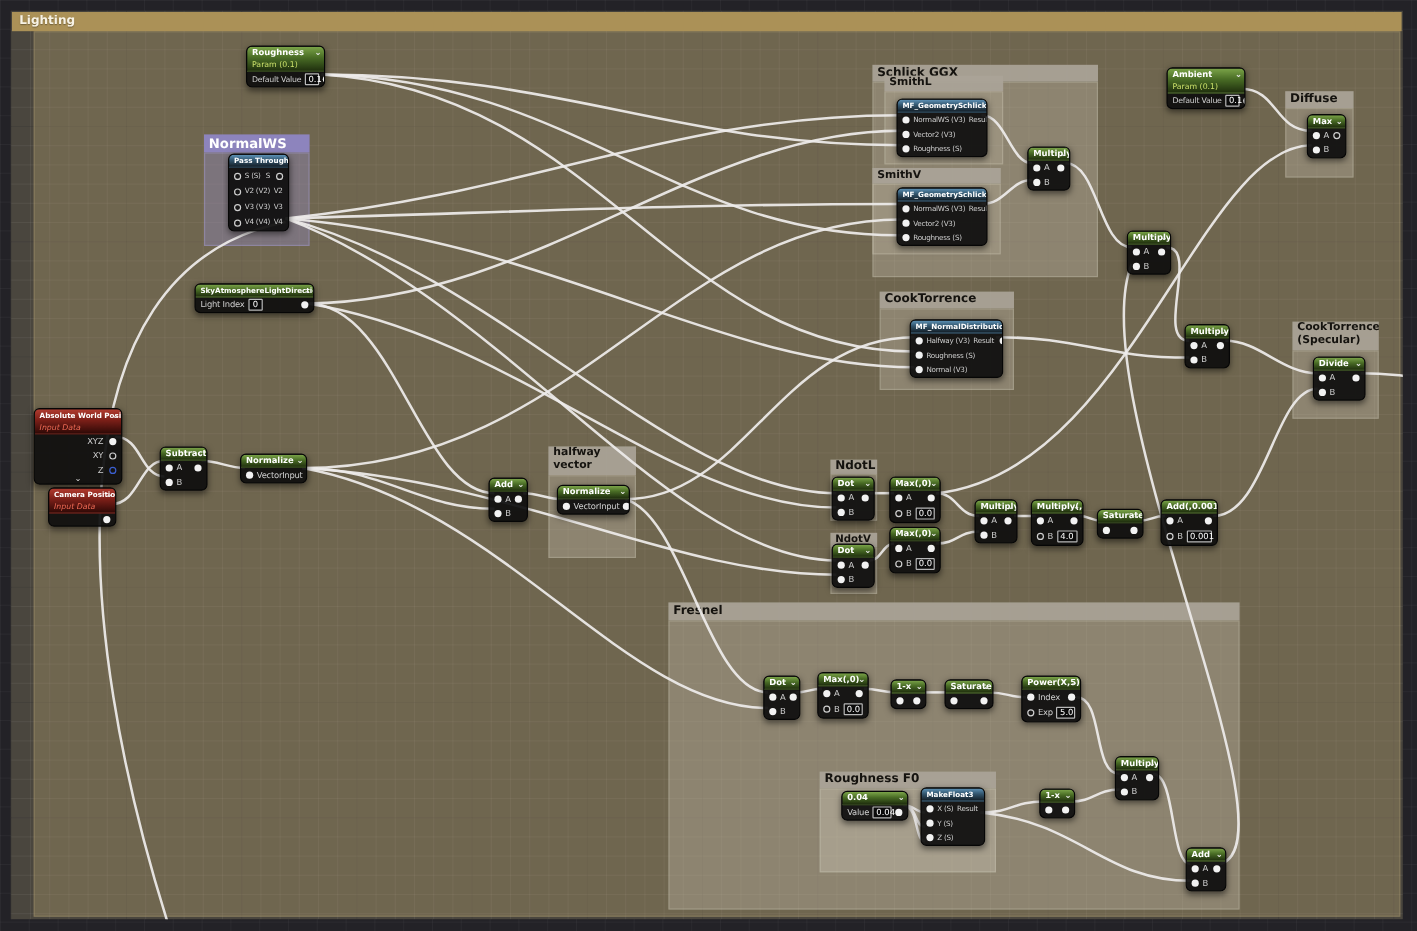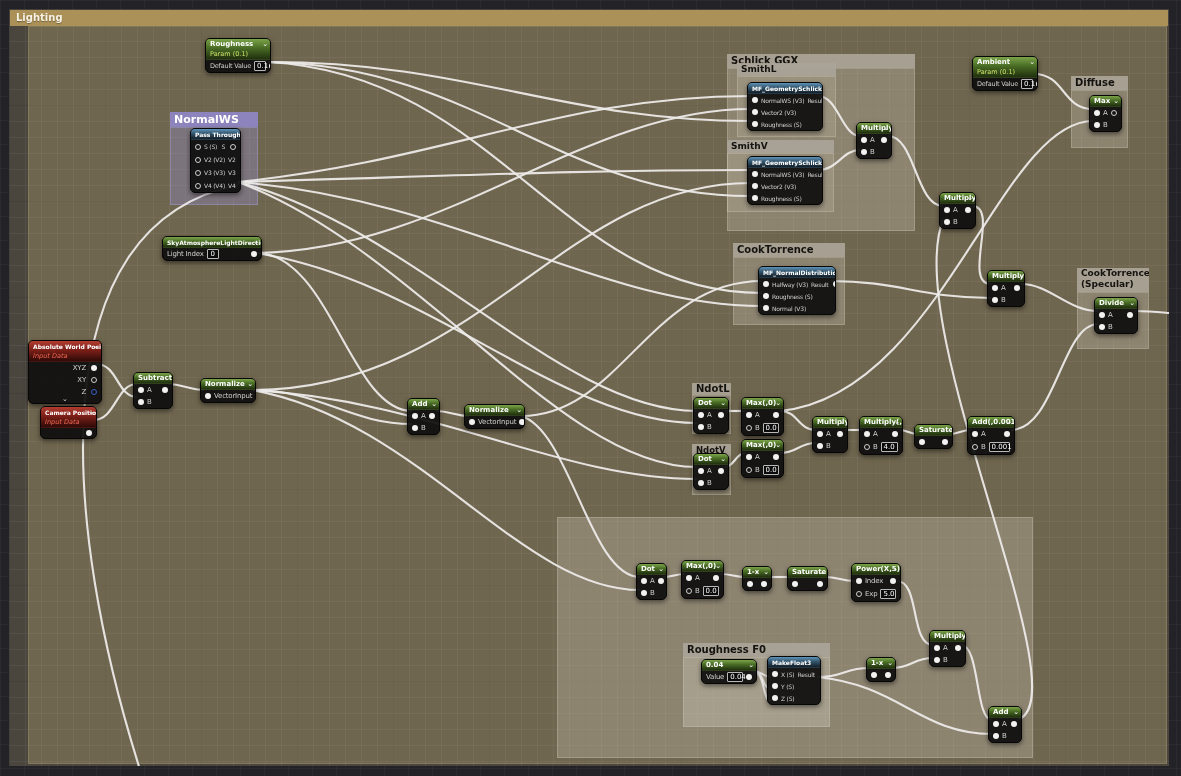--- a/index.html
+++ b/index.html
@@ -92,30 +92,35 @@
     <div class="ctitle">SmithV</div>
   </div>
   <div class="comment" style="left:733px;top:243px;width:112px;height:82px">
     <div class="cbody" style="top:14px"></div>
     <div class="ctitle big">CookTorrence</div>
   </div>
   <div class="comment" style="left:1071px;top:76px;width:57px;height:72px">
     <div class="cbody" style="top:14px"></div>
     <div class="ctitle big">Diffuse</div>
   </div>
+  <div class="comment" style="left:457px;top:372px;width:73px;height:93px">
+    <div class="cbody" style="top:24px"></div>
+    <div class="ctitle two">halfway vector</div>
+  </div>
   <div class="comment" style="left:692px;top:383px;width:39px;height:51px">
     <div class="cbody" style="top:12px"></div>
     <div class="ctitle" style="font-size:10px;height:12px;line-height:12px">NdotL</div>
   </div>
   <div class="comment" style="left:692px;top:444px;width:39px;height:51px">
     <div class="cbody" style="top:12px"></div>
     <div class="ctitle" style="font-size:8.5px;height:12px;line-height:12px">NdotV</div>
   </div>
   <div class="comment" style="left:557px;top:502px;width:476px;height:256px">
     <div class="cbody" style="top:15px"></div>
+    <div class="ctitle big" style="height:15px;line-height:15px">Fresnel</div>
   </div>
   <div class="comment" style="left:683px;top:643px;width:147px;height:84px">
     <div class="cbody" style="top:14px;background:rgba(219,212,196,.33)"></div>
     <div class="ctitle big">Roughness F0</div>
   </div>
   <div class="comment" style="left:1077px;top:268px;width:72px;height:81px">
     <div class="cbody" style="top:24px"></div>
     <div class="ctitle two">CookTorrence (Specular)</div>
   </div>
 

